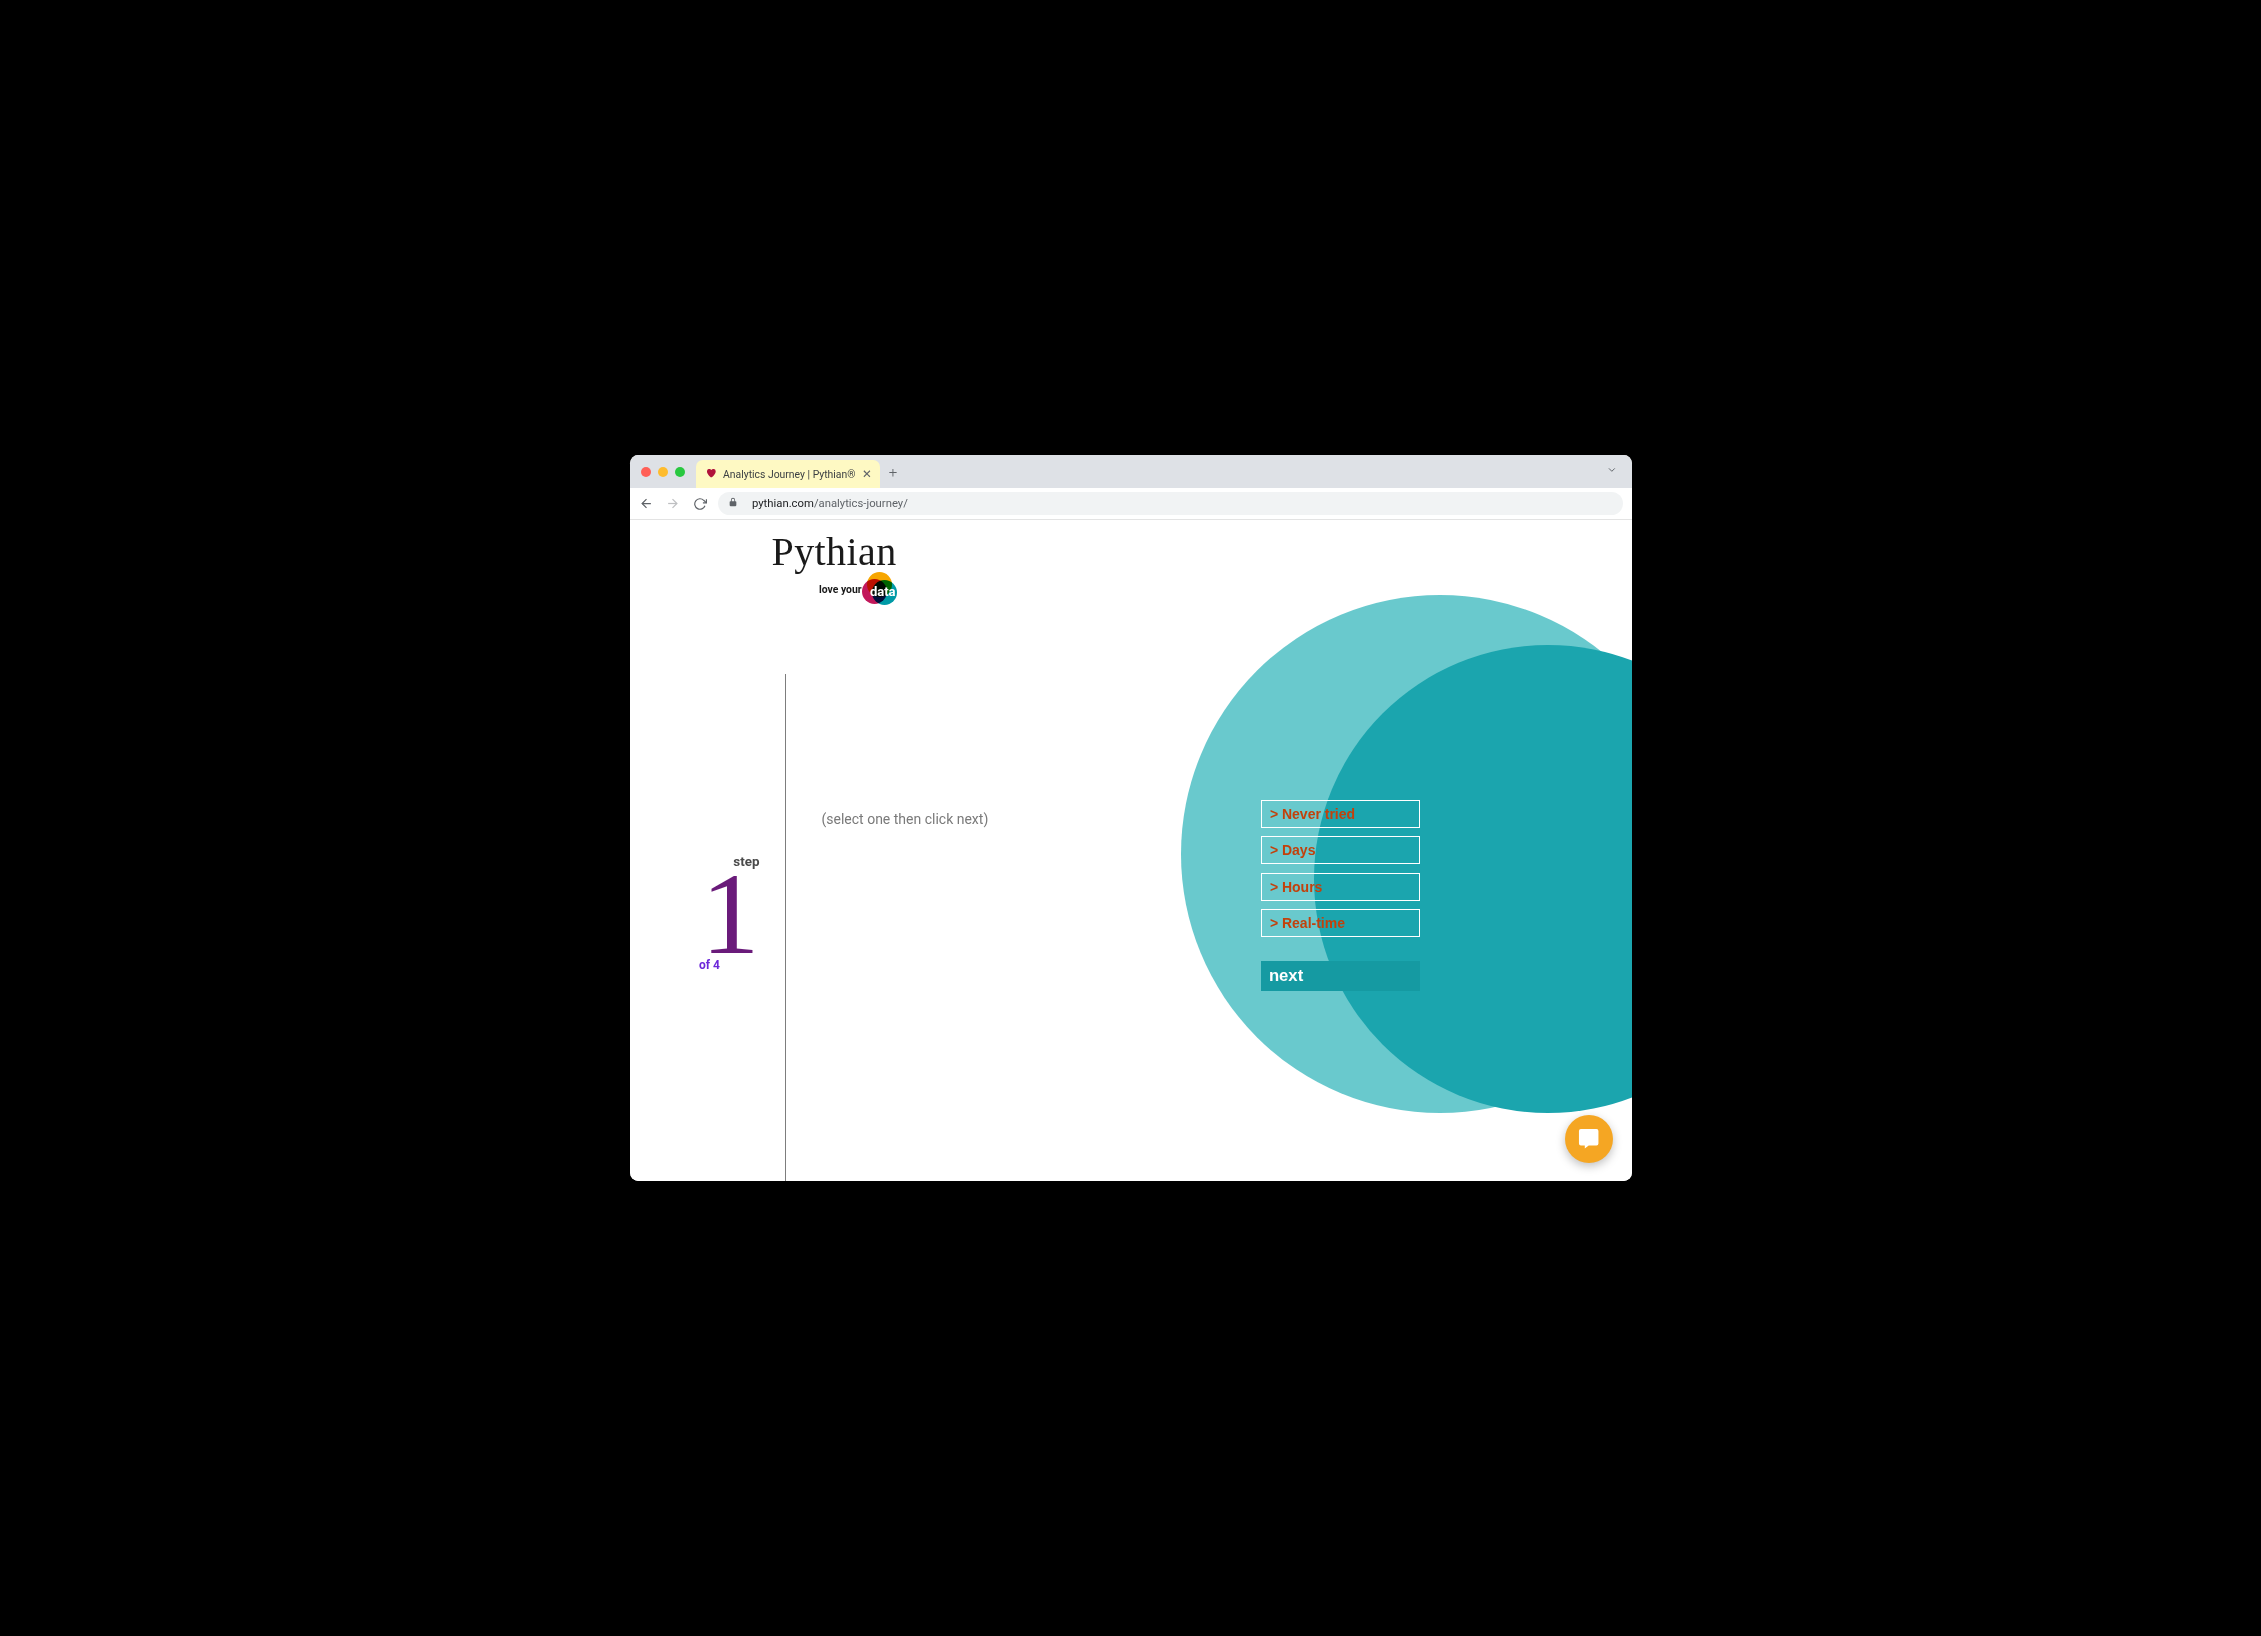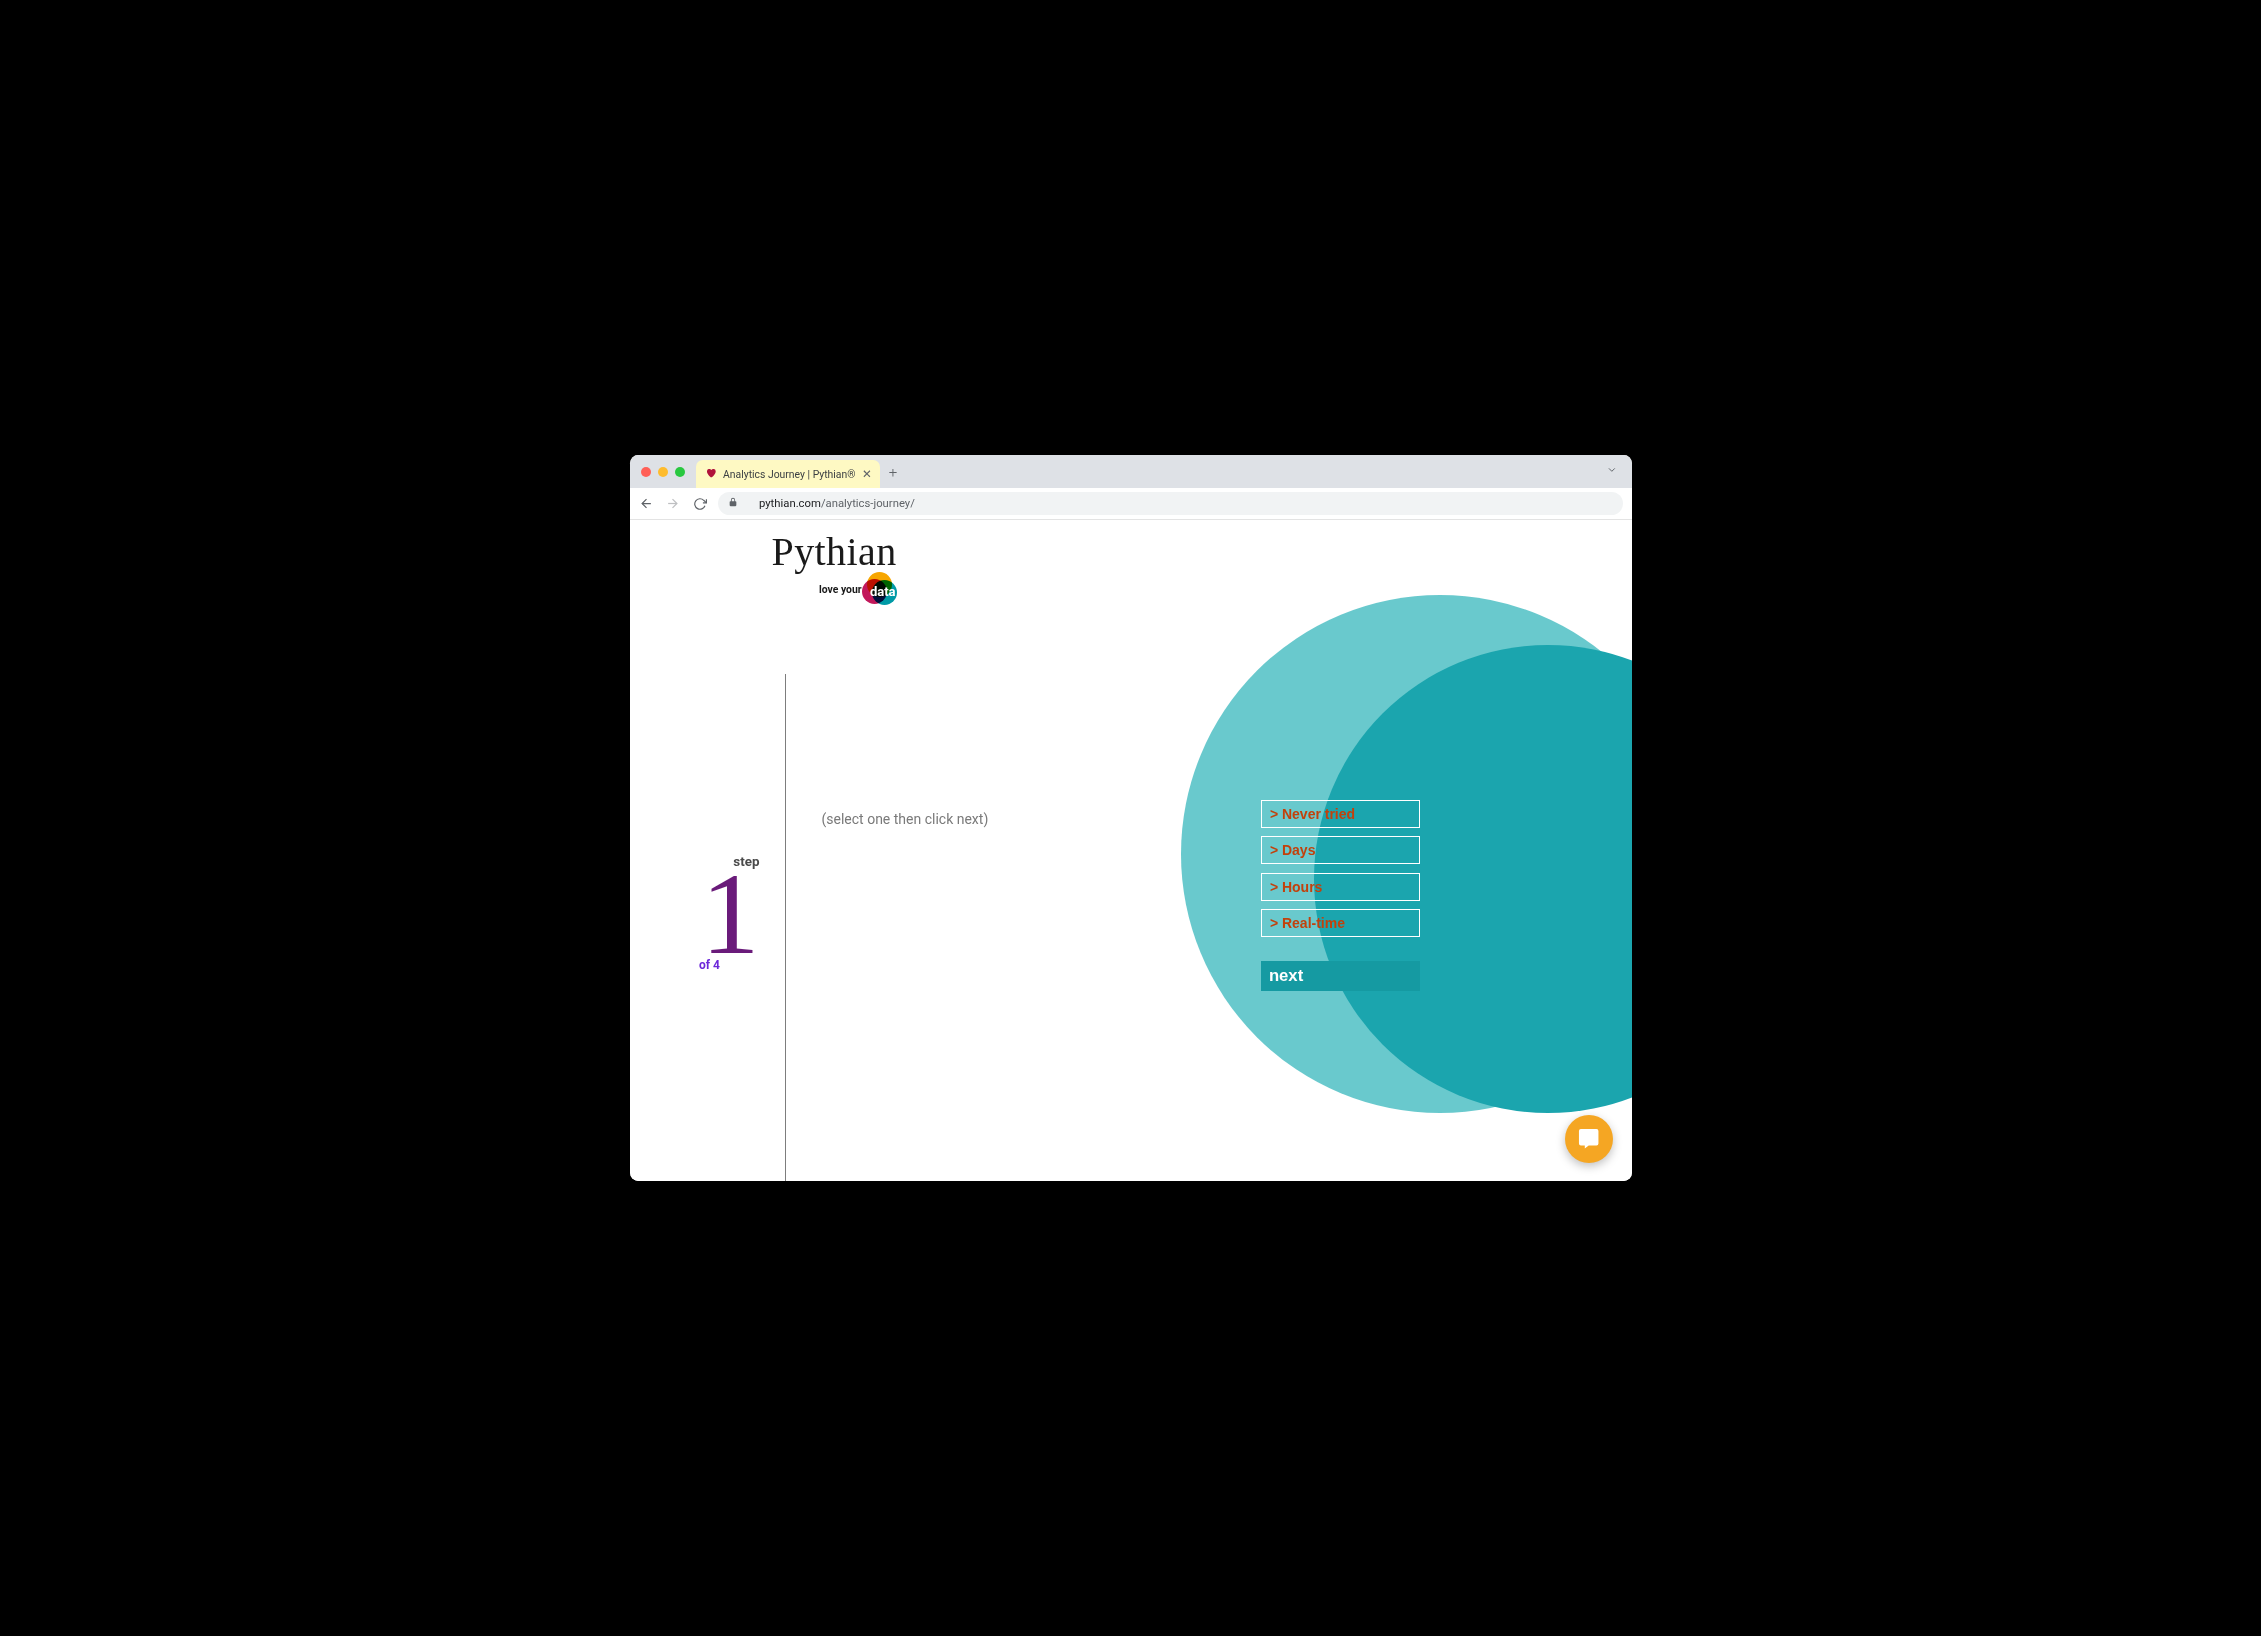--- a/index.html
+++ b/index.html
@@ -88,21 +88,21 @@
     height: 16.7px;
   }
   .address-bar {
     flex: 1;
     height: 23.4px;
     background: #f1f3f4;
     border-radius: 11.7px;
     display: flex;
     align-items: center;
     padding: 0 10px;
-    gap: 21px;
+    gap: 14px;
     font-size: 11.3px;
     color: #5f6368;
   }
   .address-bar .lock { color: #5f6368; }
   .address-bar .host { color: #202124; }
   
   .viewport {
     flex: 1;
     position: relative;
     background: #fff;

